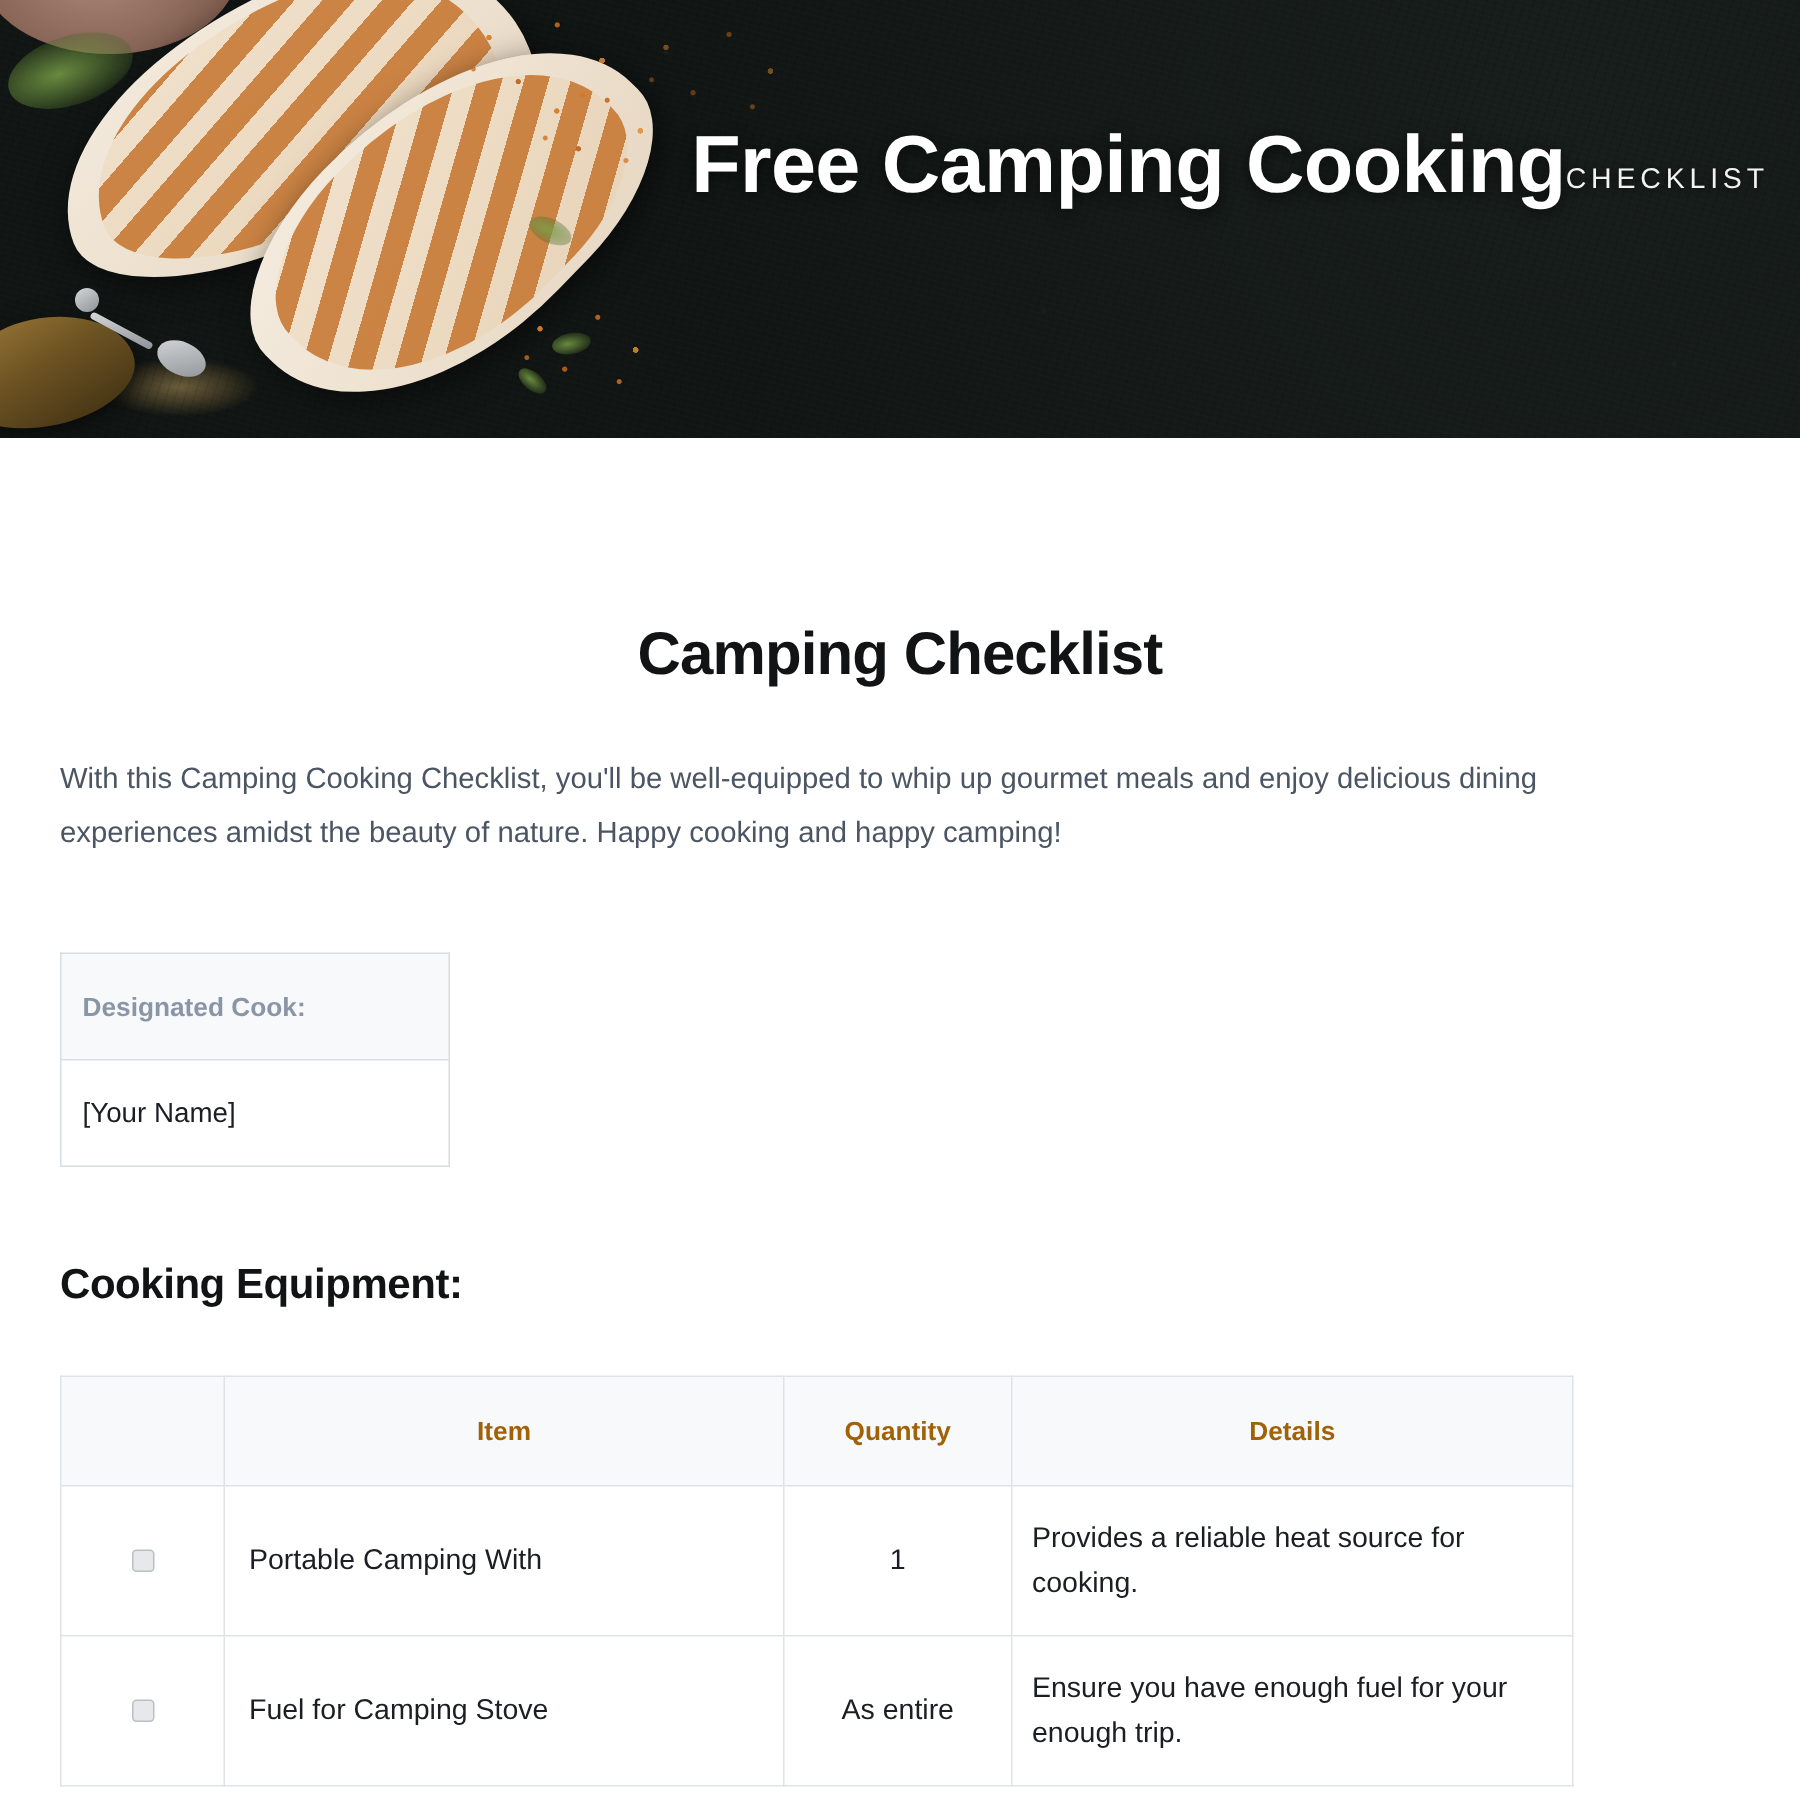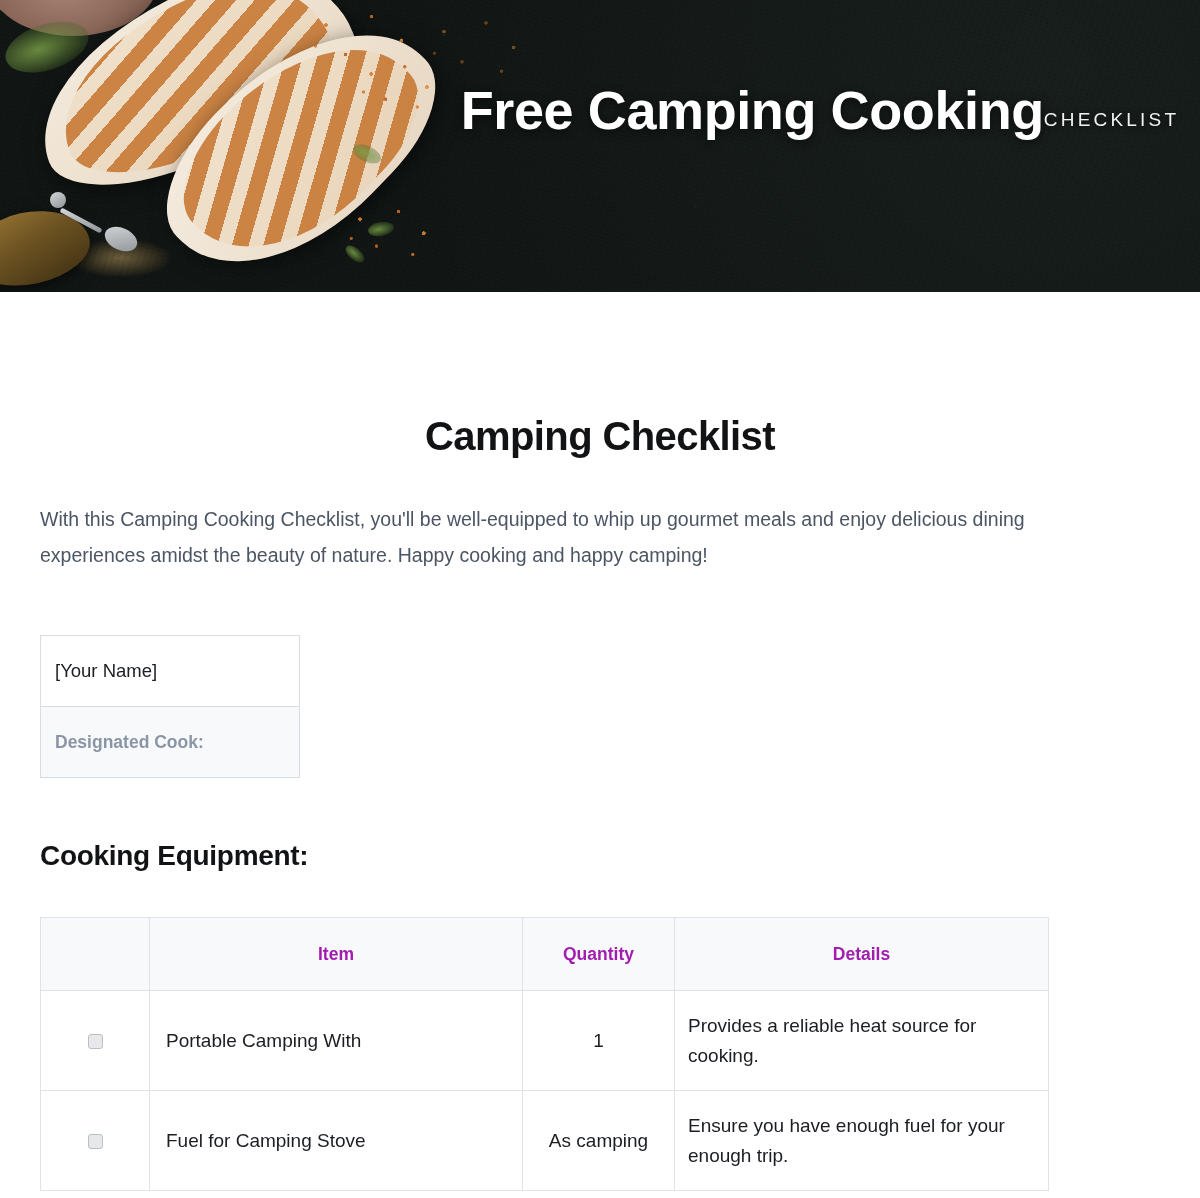--- a/index.html
+++ b/index.html
@@ -215,21 +215,21 @@
   }
   .eq-table th, .eq-table td {
     border: 1px solid #dfe3e8;
     vertical-align: middle;
   }
   .eq-table thead th {
     background: #f7f9fb;
     height: 73px;
     font-size: 17.5px;
     font-weight: 700;
-    color: #a21caf;
+    color: #a16207;
     text-align: center;
   }
   .col-check  { width: 109px; }
   .col-item   { width: 373px; }
   .col-qty    { width: 152px; }
   .col-detail { width: 374px; }
 
   .eq-table tbody td { height: 100px; }
   .cell-check  { text-align: center; }
   .cell-item   { padding: 0 16px; font-size: 19px; color: #1b1e22; }
@@ -275,24 +275,24 @@
 
 <div class="content">
 
   <h1 class="page-title">Camping Checklist</h1>
 
   <p class="intro">With this Camping Cooking Checklist, you'll be well-equipped to whip up gourmet meals and enjoy delicious dining experiences amidst the beauty of nature. Happy cooking and happy camping!</p>
 
   <table class="cook-table">
     <tbody>
       <tr>
+        <td class="cook-head">Designated Cook:</td>
+      </tr>
+      <tr>
         <td class="cook-value">[Your Name]</td>
-      </tr>
-      <tr>
-        <td class="cook-head">Designated Cook:</td>
       </tr>
     </tbody>
   </table>
 
   <h2 class="section-title">Cooking Equipment:</h2>
 
   <table class="eq-table">
     <colgroup>
       <col class="col-check">
         <col class="col-item">
@@ -314,19 +314,19 @@
         </td>
         <td class="cell-item">Portable Camping With</td>
         <td class="cell-qty">1</td>
         <td class="cell-detail">Provides a reliable heat source for cooking.</td>
       </tr>
       <tr>
         <td class="cell-check">
           <span class="checkbox"></span>
         </td>
         <td class="cell-item">Fuel for Camping Stove</td>
-        <td class="cell-qty">As camping</td>
+        <td class="cell-qty">As entire</td>
         <td class="cell-detail">Ensure you have enough fuel for your enough trip.</td>
       </tr>
     </tbody>
   </table>
 
 </div>
 
 </body></html>

